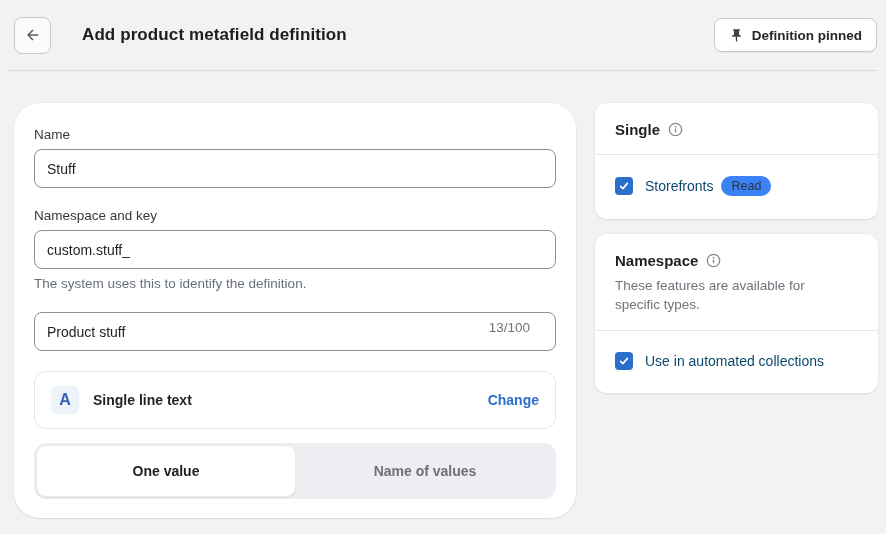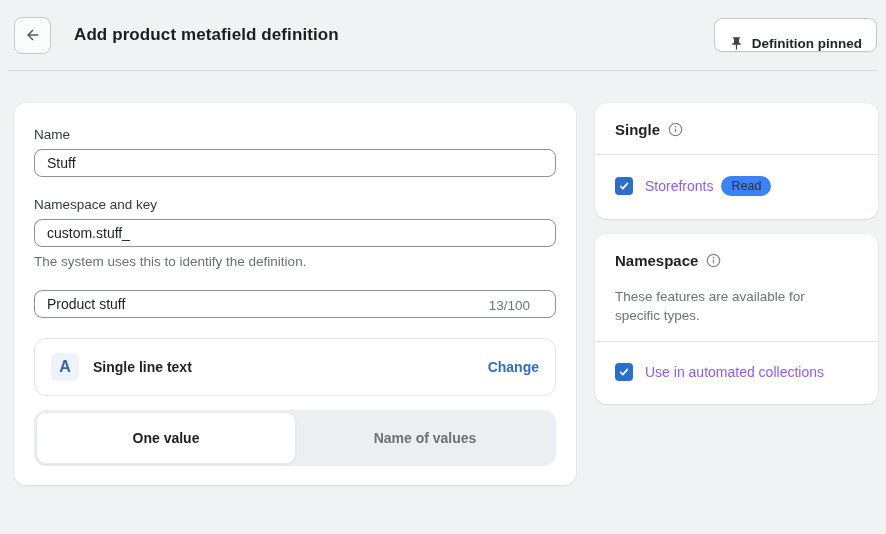--- a/index.html
+++ b/index.html
@@ -17,53 +17,53 @@
   html,body{margin:0;padding:0;}
   body{
     width:886px;height:534px;overflow:hidden;
     background:var(--page-bg);
     font-family:"Liberation Sans","DejaVu Sans",sans-serif;
     color:var(--text-dark);
   }
   
   .header{
     height:71px;margin:0 8px;border-bottom:1px solid #d9dbde;
-    display:flex;align-items:center;
+    display:flex;align-items:center;gap:8px;
   }
   .back-btn{
     width:37px;height:37px;margin-left:6px;
     border:1px solid #c6c9cc;border-radius:8px;background:#fafbfb;
     display:flex;align-items:center;justify-content:center;cursor:pointer;
     padding:0;
   }
   .back-btn svg{width:18px;height:18px;fill:#5a5e62;}
   .page-title{
     margin-left:23px;font-size:17px;font-weight:700;color:#1b1d1f;letter-spacing:.1px;
   }
   .pinned-btn{
     margin-left:auto;margin-right:1px;height:34px;
     background:#fff;border:1px solid #c6c9cc;border-radius:8px;
-    display:flex;align-items:flex-end;gap:8px;padding:0 14px;cursor:pointer;
+    display:flex;align-items:center;gap:8px;padding:0 14px;cursor:pointer;
     font-family:inherit;font-size:13.5px;font-weight:600;color:#24272a;
     box-shadow:0 1px 0 rgba(0,0,0,.04);
   }
   .pinned-btn svg{width:15px;height:15px;fill:#3f4347;}
   
   .main{display:flex;gap:19px;margin:32px 8px 0 14px;align-items:flex-start;}
   .card{
     background:var(--card-bg);border-radius:12px;
     box-shadow:0 1px 2px rgba(0,0,0,.08),0 0 0 1px rgba(0,0,0,.02);
   }
-  .form-card{width:562px;padding:24px 20px 19px;}
+  .form-card{width:562px;padding:24px 20px 19px;border-radius:26px;}
   .side-col{width:283px;display:flex;flex-direction:column;gap:15px;}
   
   .field{margin-bottom:20px;}
   .field-label{display:block;font-size:13.5px;line-height:16px;margin-bottom:6px;color:var(--text-label);}
   .text-input{
-    width:100%;height:28px;border:1px solid var(--border-strong);border-radius:8px;
+    width:100%;height:39px;border:1px solid var(--border-strong);border-radius:8px;
     padding:0 12px;font-family:inherit;font-size:14px;color:#1d2023;background:#fff;outline:none;
   }
   .help-text{margin-top:7px;font-size:13.5px;line-height:16px;color:#68707a;}
   .input-wrap{position:relative;}
   .input-wrap .text-input{padding-right:32px;}
   .char-counter{
     position:absolute;right:26px;top:8px;font-size:13.5px;color:var(--text-muted);
   }
   
   .type-row{
@@ -88,30 +88,30 @@
   }
   .segment.active{
     background:#fff;color:#1c1e20;border:1px solid #e7e9eb;
     box-shadow:0 1px 2px rgba(0,0,0,.06);
   }
   
   .side-head{padding:18px 20px 16px;}
   .side-title-row{display:flex;align-items:center;gap:8px;}
   .side-title{font-size:15px;font-weight:700;color:#1e2022;}
   .info-icon{width:15px;height:15px;display:inline-flex;cursor:pointer;}
-  .side-desc{margin-top:18px;font-size:13.5px;line-height:19px;color:#6d737a;width:225px;}
+  .side-desc{margin-top:7px;font-size:13.5px;line-height:19px;color:#6d737a;width:225px;}
   .divider{border-top:1px solid #e6e7e9;}
   .side-body{padding:21px 20px 23px;}
   .check-row{display:flex;align-items:center;}
   .checkbox{
     width:18px;height:18px;border-radius:4px;background:var(--accent);
     display:flex;align-items:center;justify-content:center;flex:0 0 auto;cursor:pointer;
   }
   .checkbox svg{width:12px;height:12px;}
-  .check-label{margin-left:12px;font-size:14px;color:#8b5cf6;}
+  .check-label{margin-left:12px;font-size:14px;color:#0c4a6e;}
   .badge{
     margin-left:8px;background:#3b82f6;color:#2f3133;
     font-size:12.5px;line-height:20px;padding:0 10px;border-radius:10px;
   }
 </style>
 </head>
 <body>
 
 <div class="header">
   <button class="back-btn">

